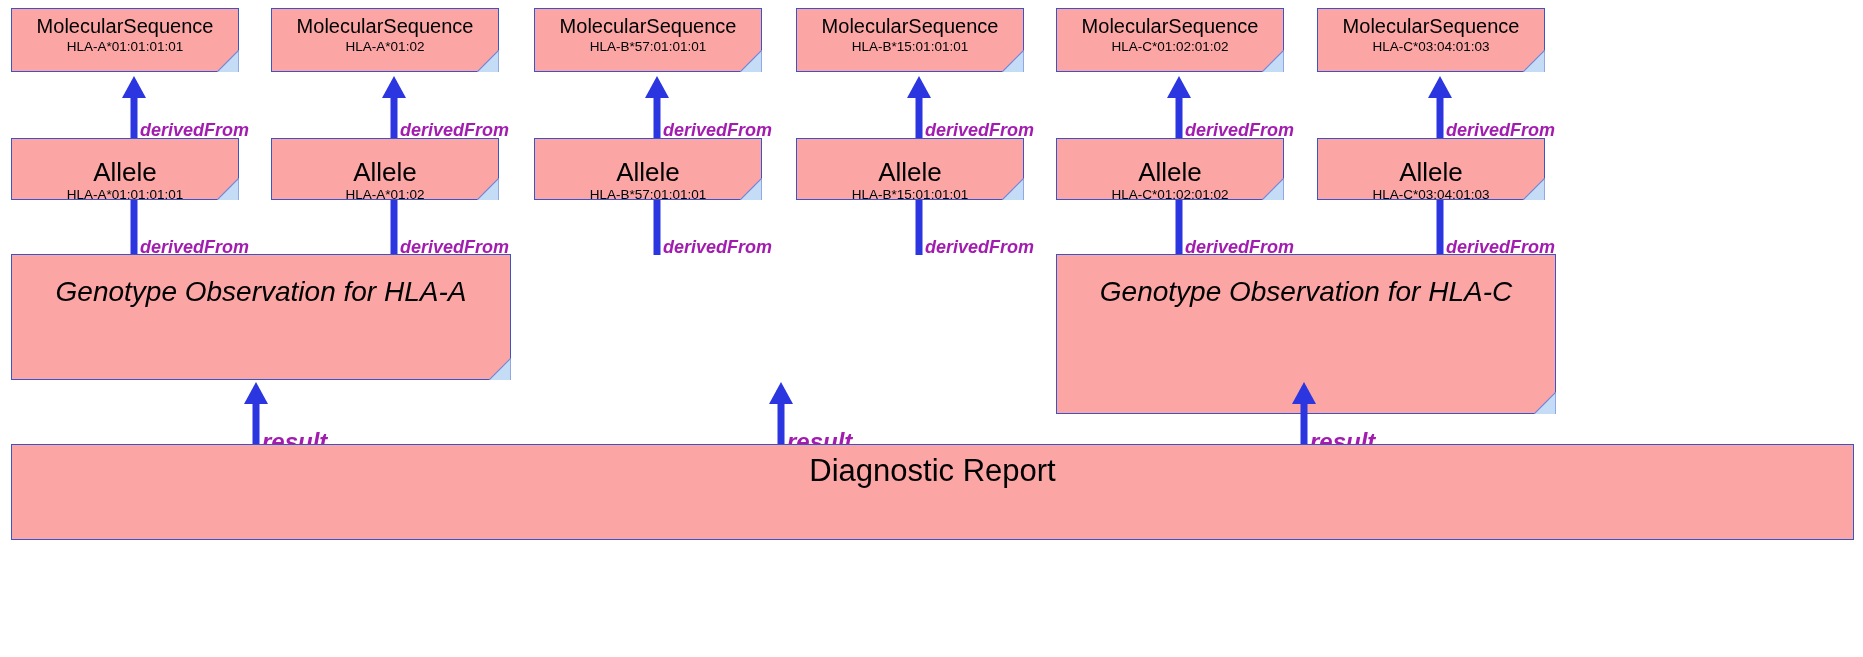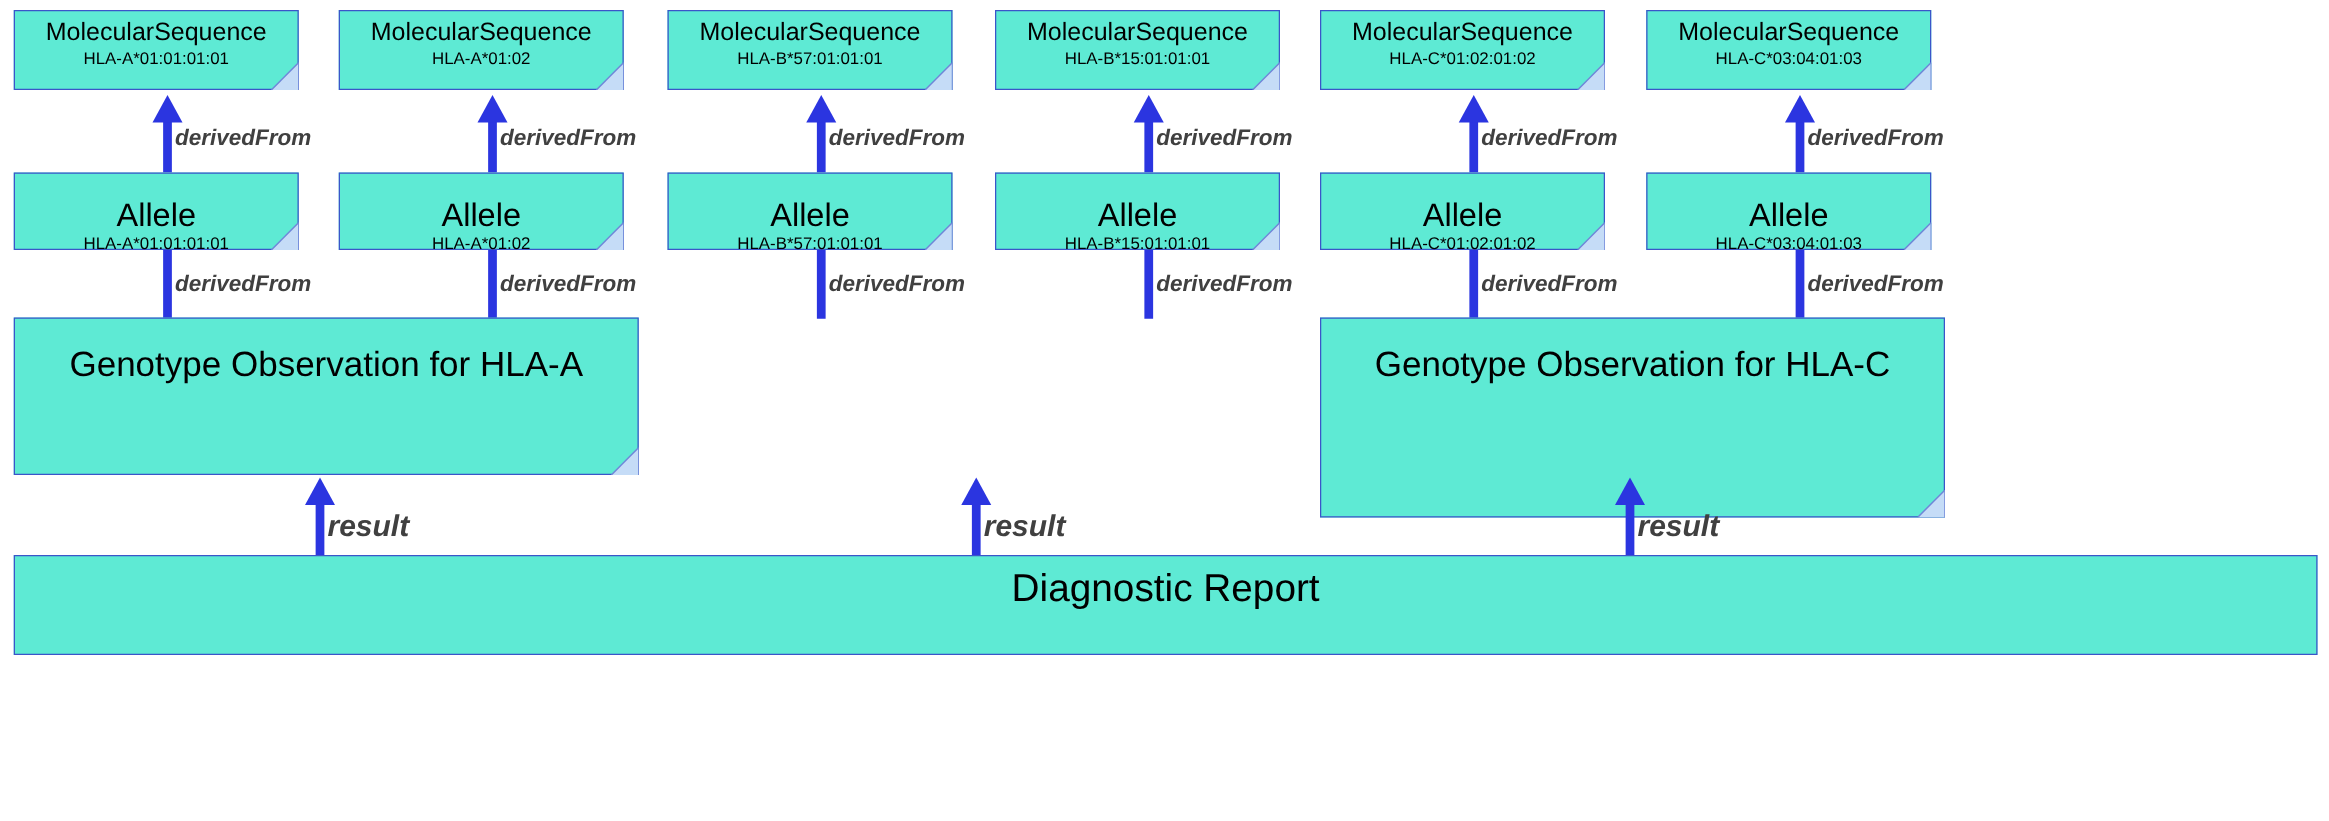--- a/index.html
+++ b/index.html
@@ -8,21 +8,21 @@
     background:#ffffff;
     font-family:"Liberation Sans", sans-serif;
     overflow:hidden;
     position:relative;
   }
   #stage{position:absolute;left:0;top:0;width:1863px;height:657px;}
 
   
   .node{
     position:absolute;
-    background:#5eead4;
+    background:#fca5a5;
     border:1px solid #3b55c9;
     box-sizing:border-box;
     display:flex;
     flex-direction:column;
     align-items:center;
     justify-content:flex-start;
     text-align:center;
     color:#000;
   }
   .node .title{
@@ -46,37 +46,38 @@
   .fold svg{display:block;}
 
   
   .seq{ }
   .seq .title{font-size:20px;padding-top:7px;}
   .seq .sub{font-size:13.5px;padding-top:3px;}
 
   .allele .title{font-size:26px;padding-top:20px;}
   .allele .sub{font-size:13.5px;padding-top:2px;}
 
-  .geno .title{font-size:28px;padding-top:22px;}
+  .geno .title{font-size:28px;padding-top:22px;font-style:italic;}
   .geno .sub{font-size:20px;padding-top:6px;}
 
   .report .title{font-size:31px;padding-top:10px;}
   .report .sub{font-size:22px;padding-top:4px;}
 
   
   .arrow{position:absolute;}
   .arrow svg{display:block;overflow:visible;}
   .edge-label{
     position:absolute;
     font-style:italic;
     font-weight:700;
     font-size:18px;
-    color:#404040;
+    color:#a21caf;
     white-space:nowrap;
     font-family:"Liberation Sans", sans-serif;
+    margin-top:20px;
   }
   .edge-label.big{font-size:24px;}
 </style>
 </head>
 <body>
 
 <div id="stage">
 
   <div class="node seq" style="left:11px;top:8px;width:228px;height:64px;">
     <div class="title">MolecularSequence</div>
@@ -352,17 +353,17 @@
   <div class="edge-label big" style="left:787px;top:408px;">result</div>
 
   <div class="arrow" style="left:1291px;top:382px;">
     <svg width="26" height="62" viewBox="0 0 26 62">
       <line x1="13" y1="62" x2="13" y2="18" stroke="#2b35e0" stroke-width="7"></line>
       <polygon points="13,0 1,22 25,22" fill="#2b35e0"></polygon>
     </svg>
   </div>
   <div class="edge-label big" style="left:1310px;top:408px;">result</div>
 
-  <div class="node report" style="left:11px;top:444px;width:1843px;height:80px;">
+  <div class="node report" style="left:11px;top:444px;width:1843px;height:96px;">
     <div class="title">Diagnostic Report</div>
   </div>
 
 </div>
 
 </body></html>

